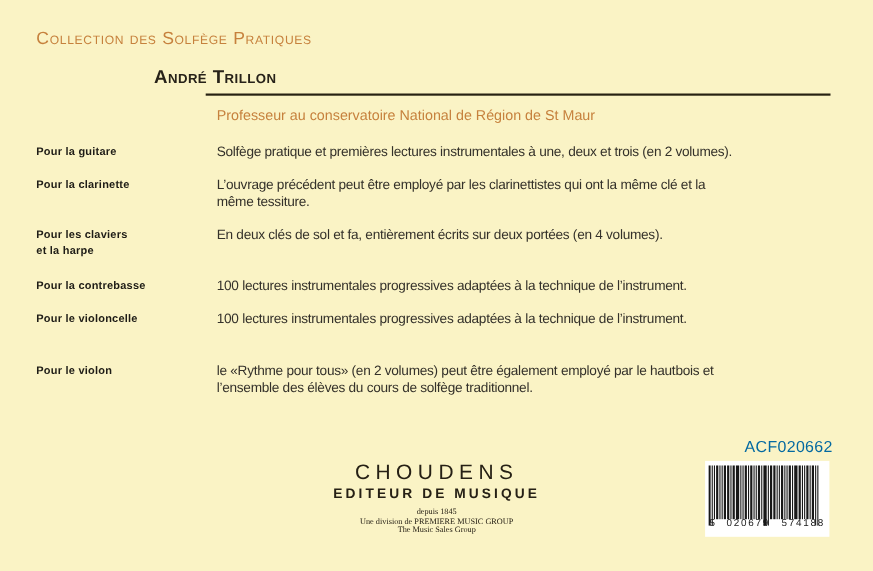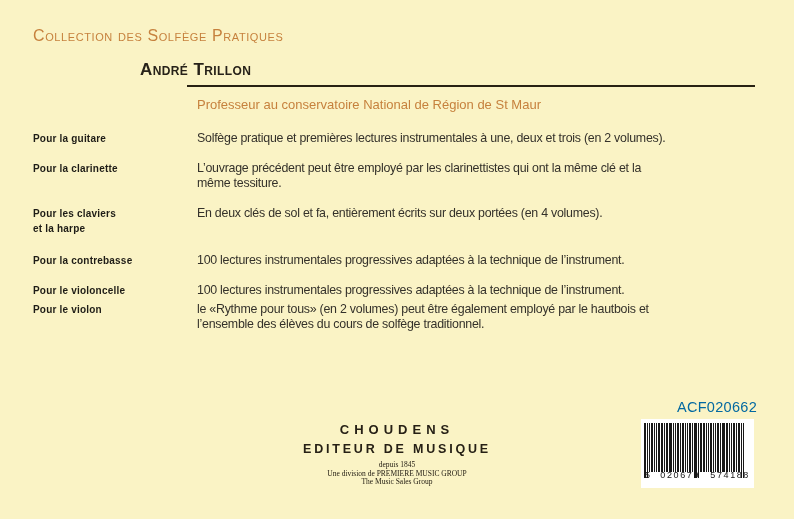--- a/index.html
+++ b/index.html
@@ -76,41 +76,41 @@
   .row .desc {
     flex: 1;
     font-size: 12.4px;
     line-height: 15.5px;
     color: #34312a;
     white-space: pre-line;
     letter-spacing: -0.25px;
   }
   .row-claviers { margin-bottom: 16px; }
   .row-contrebasse { margin-bottom: 15px; }
-  .row-violoncelle { margin-bottom: 3px; }
+  .row-violoncelle { margin-bottom: 31px; }
   .row-violon { margin-bottom: 0; }
   .catalog-number {
     position: absolute;
     top: 399px;
     right: 37px;
     font-size: 14.5px;
     color: #0369a1;
     letter-spacing: 0.3px;
   }
   .publisher-logo {
     position: absolute;
     left: 247px;
     top: 420px;
     width: 300px;
     text-align: center;
     color: #262015;
   }
   .logo-name {
-    font-size: 13px;
-    font-weight: bold;
+    font-size: 19px;
+    font-weight: normal;
     letter-spacing: 5px;
     line-height: 20px;
     white-space: nowrap;
   }
   .logo-tagline {
     font-size: 12.5px;
     font-weight: bold;
     letter-spacing: 2.8px;
     line-height: 15px;
     margin-top: 2px;

